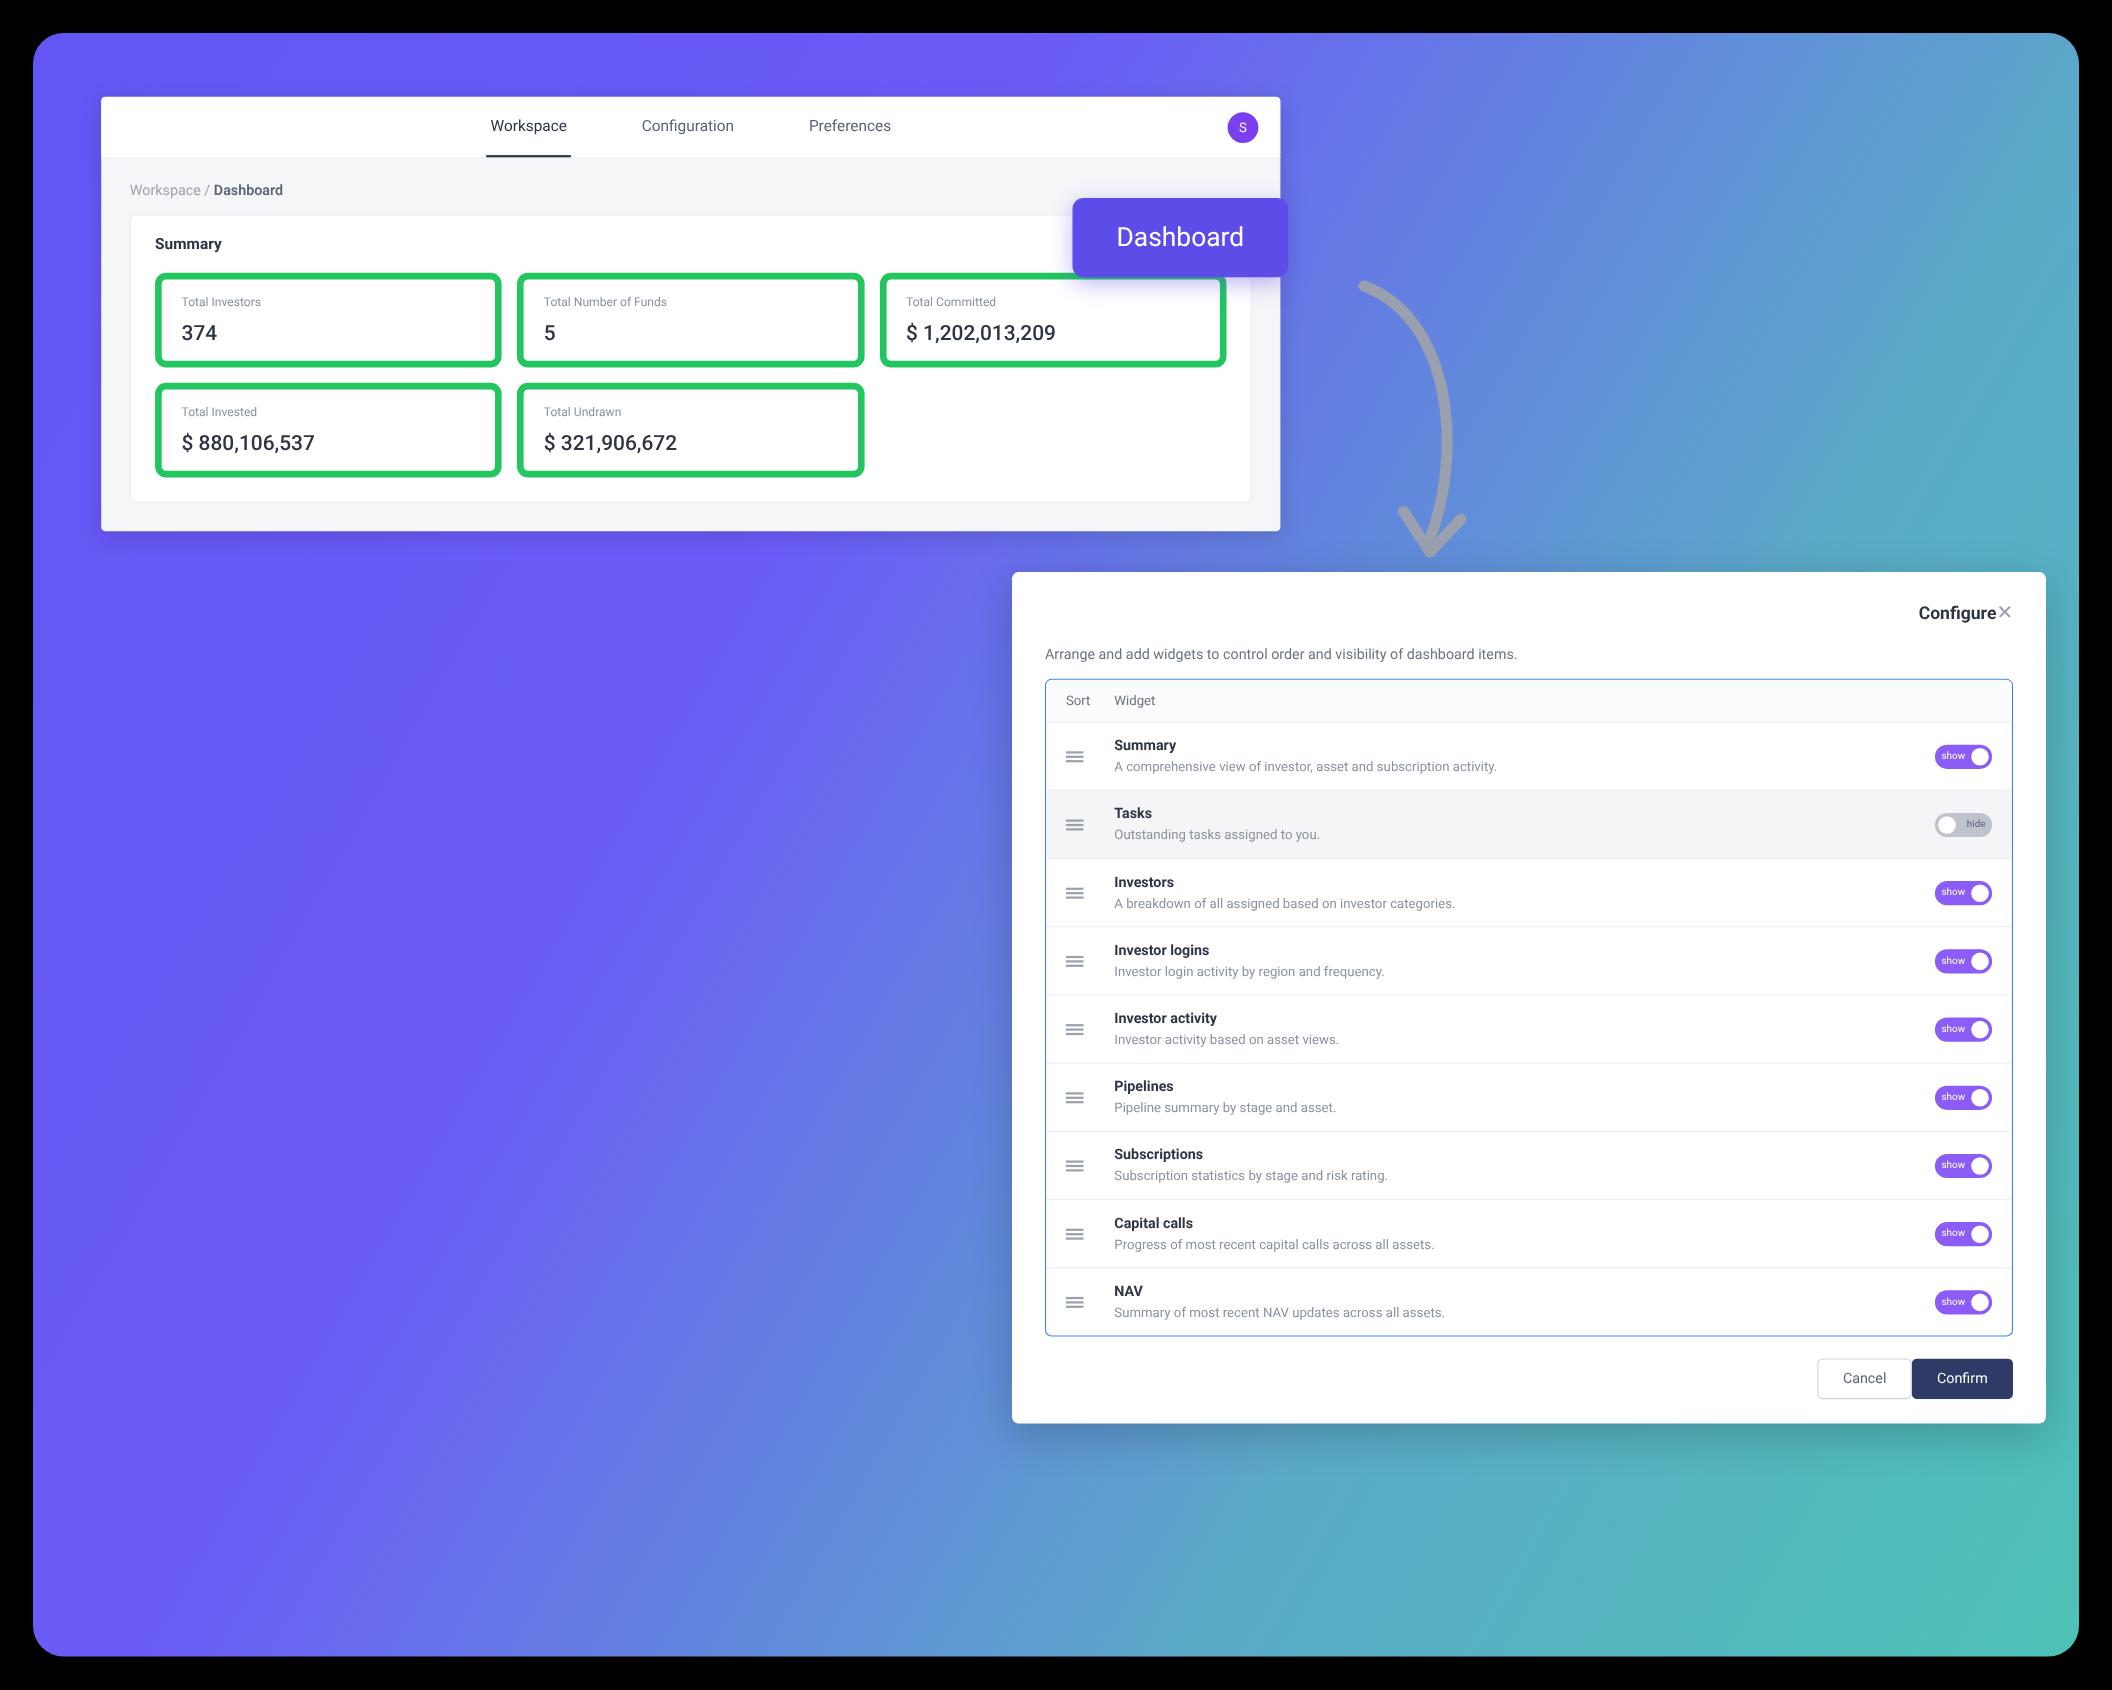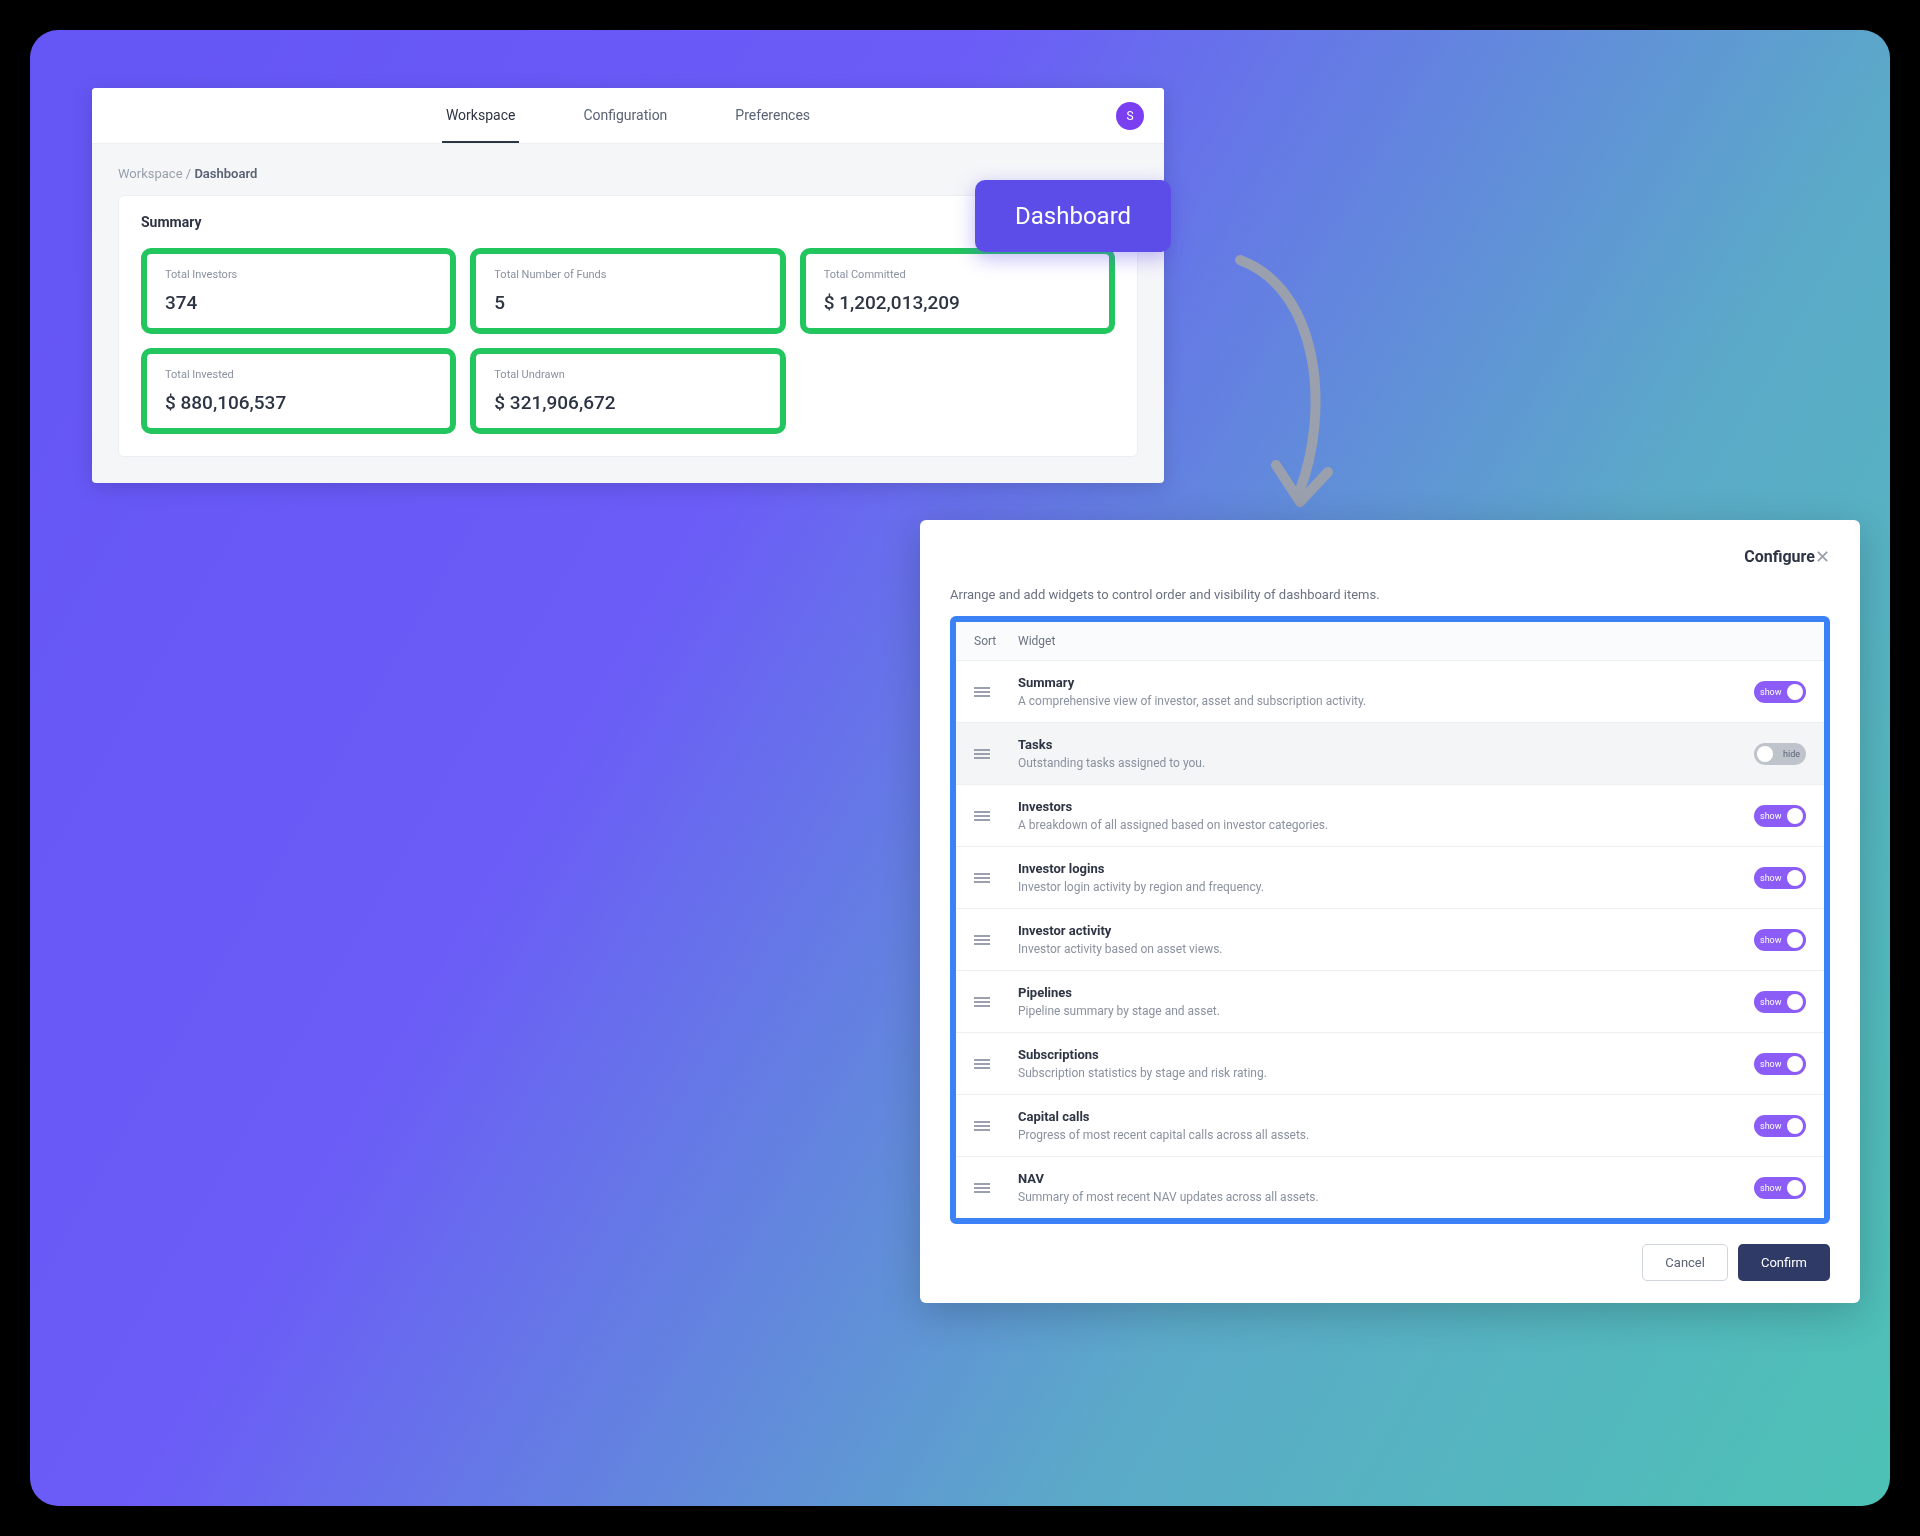--- a/index.html
+++ b/index.html
@@ -159,21 +159,21 @@
   color: #9aa0ad;
   font-size: 18px;
   cursor: pointer;
 }
 .config-desc {
   font-size: 13px;
   color: #6b7282;
   margin-bottom: 14px;
 }
 .widget-list {
-  border: 6px solid #3b82f6;
+  border: 1px solid #3b82f6;
   border-radius: 6px;
   overflow: hidden;
 }
 .widget-head {
   display: flex;
   padding: 12px 18px;
   font-size: 12px;
   color: #6b7282;
   border-bottom: 1px solid #eceef1;
   background: #fafbfc;
@@ -242,21 +242,20 @@
   border-radius: 50%;
   background: #fff;
   position: absolute;
   top: 3px;
 }
 .toggle.on .knob { right: 3px; }
 .toggle.off .knob { left: 3px; }
 .config-footer {
   display: flex;
   justify-content: flex-end;
-  gap: 10px;
   margin-top: 20px;
 }
 .btn {
   padding: 10px 22px;
   border-radius: 5px;
   font-size: 13px;
   cursor: pointer;
   border: 1px solid transparent;
 }
 .btn-secondary {

